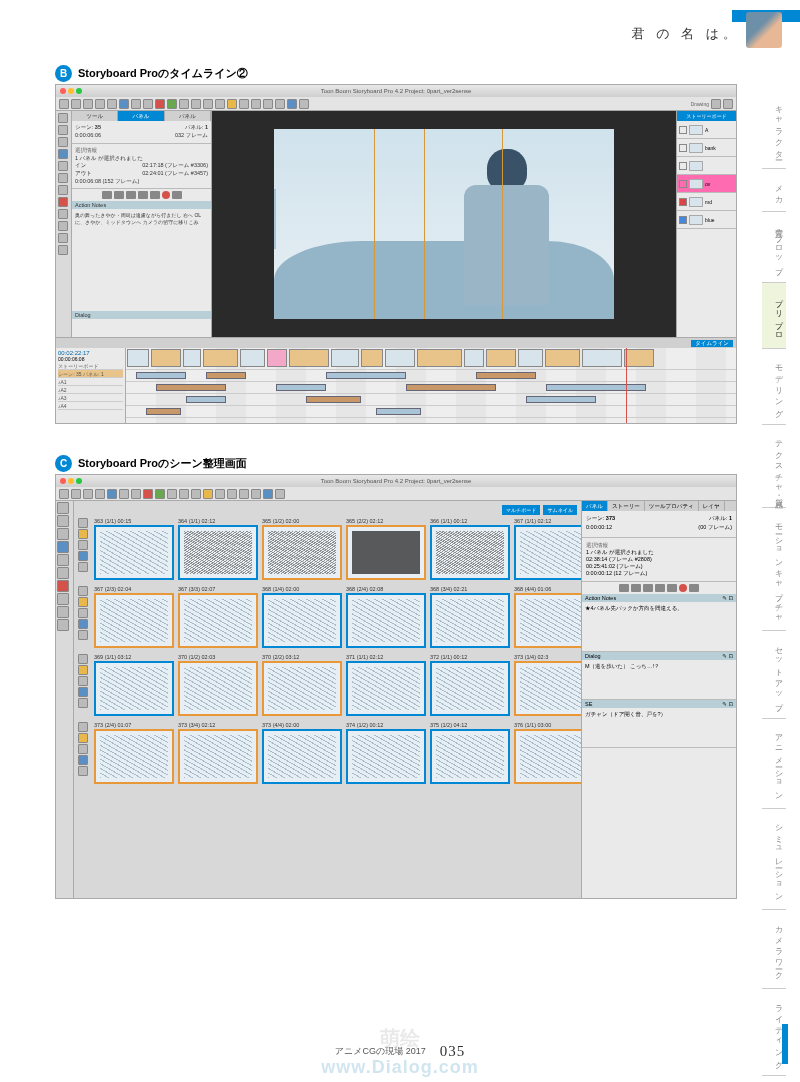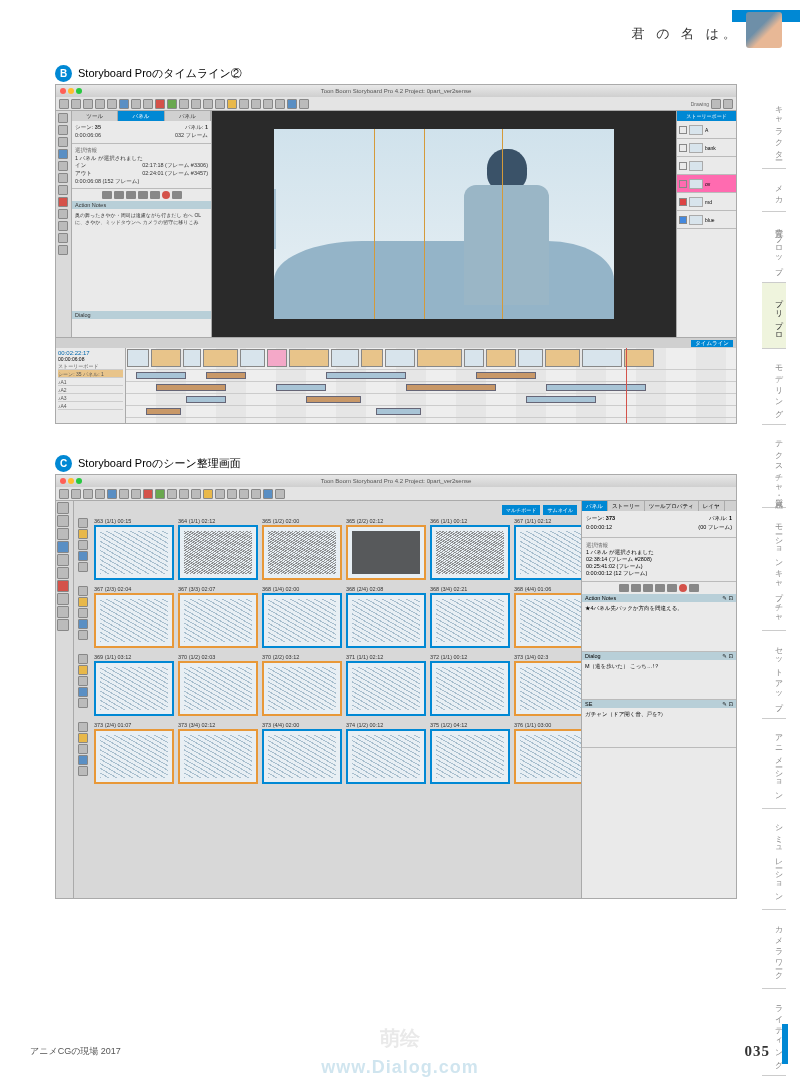--- a/index.html
+++ b/index.html
@@ -5,21 +5,21 @@
 * { margin: 0; padding: 0; box-sizing: border-box; }
 body { font-family: "Hiragino Sans", "Meiryo", sans-serif; background: #fff; width: 800px; height: 1082px; position: relative; overflow: hidden; }
 
 
 .header-bar { position: absolute; top: 10px; right: 0; width: 68px; height: 12px; background: #0088d4; }
 .header-title { position: absolute; top: 25px; right: 60px; font-size: 13px; letter-spacing: 4px; color: #333; }
 .header-avatar { position: absolute; top: 12px; right: 18px; width: 36px; height: 36px; background: linear-gradient(135deg, #6e8fa8 40%, #e8b896 60%); border-radius: 3px; }
 
 
 .section-badge { display: inline-flex; align-items: center; justify-content: center; width: 17px; height: 17px; background: #0088d4; color: white; font-size: 10px; font-weight: bold; border-radius: 50%; margin-right: 6px; }
-.section-title { font-size: 11px; font-weight: normal; }
+.section-title { font-size: 11px; font-weight: bold; }
 .section-header { position: absolute; left: 55px; display: flex; align-items: center; }
 .section-b { top: 65px; }
 .section-c { top: 455px; }
 
 
 .app-window { position: absolute; left: 55px; width: 682px; border: 1px solid #aaa; background: #d8d8d8; }
 .app-b { top: 84px; height: 340px; }
 .app-c { top: 474px; height: 425px; }
 
 .titlebar { height: 12px; background: linear-gradient(#e8e8e8, #cfcfcf); display: flex; align-items: center; padding: 0 4px; font-size: 6px; color: #555; position: relative; }
@@ -110,22 +110,22 @@
 .c-r-notes { padding: 3px; min-height: 50px; border-bottom: 1px solid #bbb; }
 .c-r-dialog { padding: 3px; min-height: 40px; border-bottom: 1px solid #bbb; }
 .c-r-hdr { background: #b8cfd8; padding: 1px 3px; display: flex; justify-content: space-between; }
 
 
 .side-tabs { position: absolute; right: 14px; top: 90px; width: 24px; display: flex; flex-direction: column; }
 .side-tab { writing-mode: vertical-rl; font-size: 8px; padding: 10px 3px; border-bottom: 1px solid #ccc; color: #888; letter-spacing: 2px; text-align: center; }
 .side-tab.active { background: #eff4dd; color: #333; }
 
 
-.footer { position: absolute; bottom: 22px; left: 0; right: 0; display: flex; justify-content: space-between; align-items: center; padding: 0 30px; font-size: 9px; color: #555; gap: 14px; }
-.page-num { font-size: 15px; font-family: Georgia, serif; color: #333; letter-spacing: 1px; font-weight: bold; }
+.footer { position: absolute; bottom: 22px; left: 0; right: 0; display: flex; justify-content: center; align-items: center; padding: 0 30px; font-size: 9px; color: #555; gap: 14px; }
+.page-num { font-size: 15px; font-family: Georgia, serif; color: #333; letter-spacing: 1px; }
 .footer-dot { width: 6px; height: 40px; background: #0088d4; position: absolute; right: 12px; bottom: 18px; }
 .watermark { position: absolute; bottom: 4px; left: 50%; transform: translateX(-50%); font-size: 18px; color: rgba(120,180,210,0.35); font-weight: bold; letter-spacing: 1px; }
 .watermark-jp { position: absolute; bottom: 30px; left: 50%; transform: translateX(-50%); font-size: 20px; color: rgba(200,200,200,0.4); font-weight: bold; }
 </style>
 </head>
 <body>
 
 <div class="header-bar"></div>
 <div class="header-title">君 の 名 は。</div>
 <div class="header-avatar"></div>

